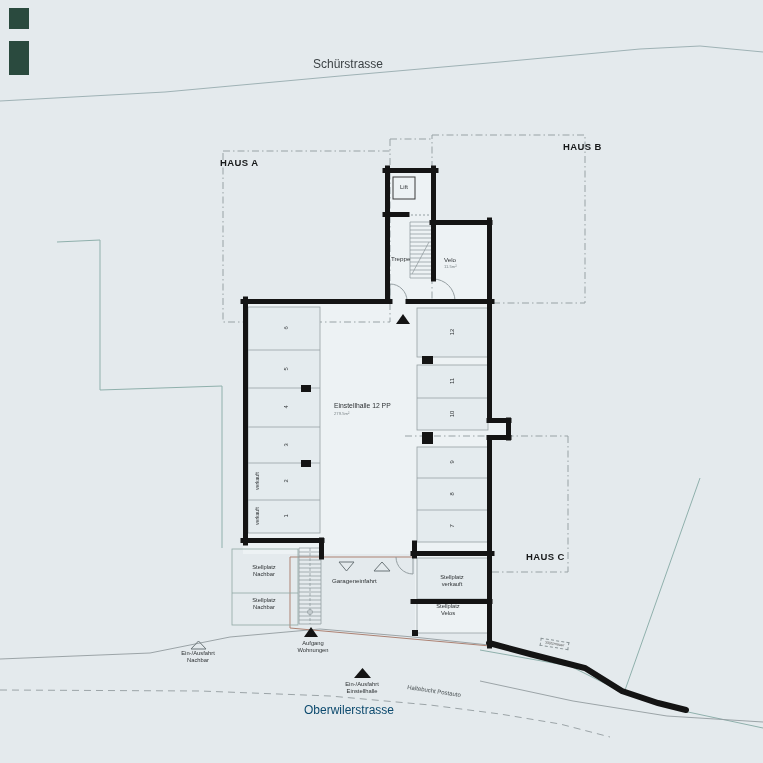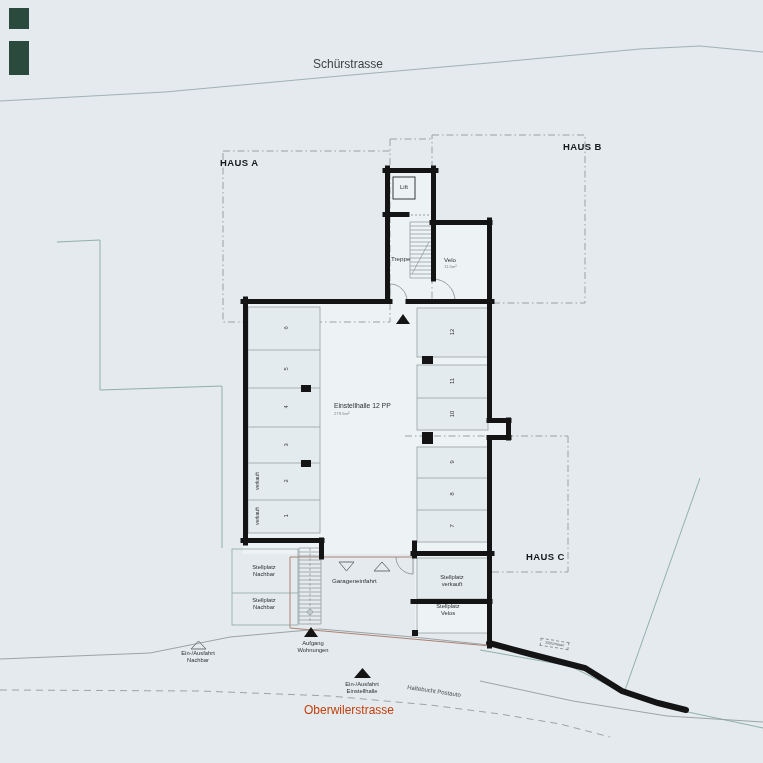--- a/index.html
+++ b/index.html
@@ -138,21 +138,21 @@
       <path d="M243 540.5 H322 M321.5 540 V557"></path>
       <path d="M414.5 543 V556 M413 553.5 H492 M413 601.5 H490"></path>
     </g>
     <path d="M489 643 L530 654 L585 668 L622 691 L658 703 L686 710" stroke="#141414" stroke-width="6" fill="none" stroke-linecap="round"></path>
   </svg>
 
   <div class="green-marker" style="top:8px;height:21px;"></div>
   <div class="green-marker" style="top:41px;height:34px;"></div>
 
   <div class="lbl cc" style="left:348px;top:64px;font-size:12px;color:#3c4245;">Schürstrasse</div>
-  <div class="lbl cc" style="left:349px;top:710px;font-size:12px;color:#c2410c;">Oberwilerstrasse</div>
+  <div class="lbl cc" style="left:349px;top:710px;font-size:12px;color:#0c4a6e;">Oberwilerstrasse</div>
   <div class="lbl" style="left:407px;top:688px;font-size:6px;color:#4a5154;transform:rotate(8.5deg);">Haltebucht Postauto</div>
 
   <div class="lbl bold" style="left:220px;top:157px;font-size:9.5px;">HAUS A</div>
   <div class="lbl bold" style="left:537px;top:141px;font-size:9.5px;padding-left:26px;">HAUS B</div>
   <div class="lbl bold" style="left:526px;top:551px;font-size:9.5px;">HAUS C</div>
 
   <div class="lbl cc" style="left:404px;top:188px;font-size:6px;">Lift</div>
   <div class="lbl" style="left:391px;top:255px;font-size:6.2px;">Treppe</div>
   <div class="lbl" style="left:444px;top:256px;font-size:6.2px;">Velo</div>
   <div class="lbl tiny" style="left:444px;top:264px;font-size:4.2px;">11.5m²</div>

